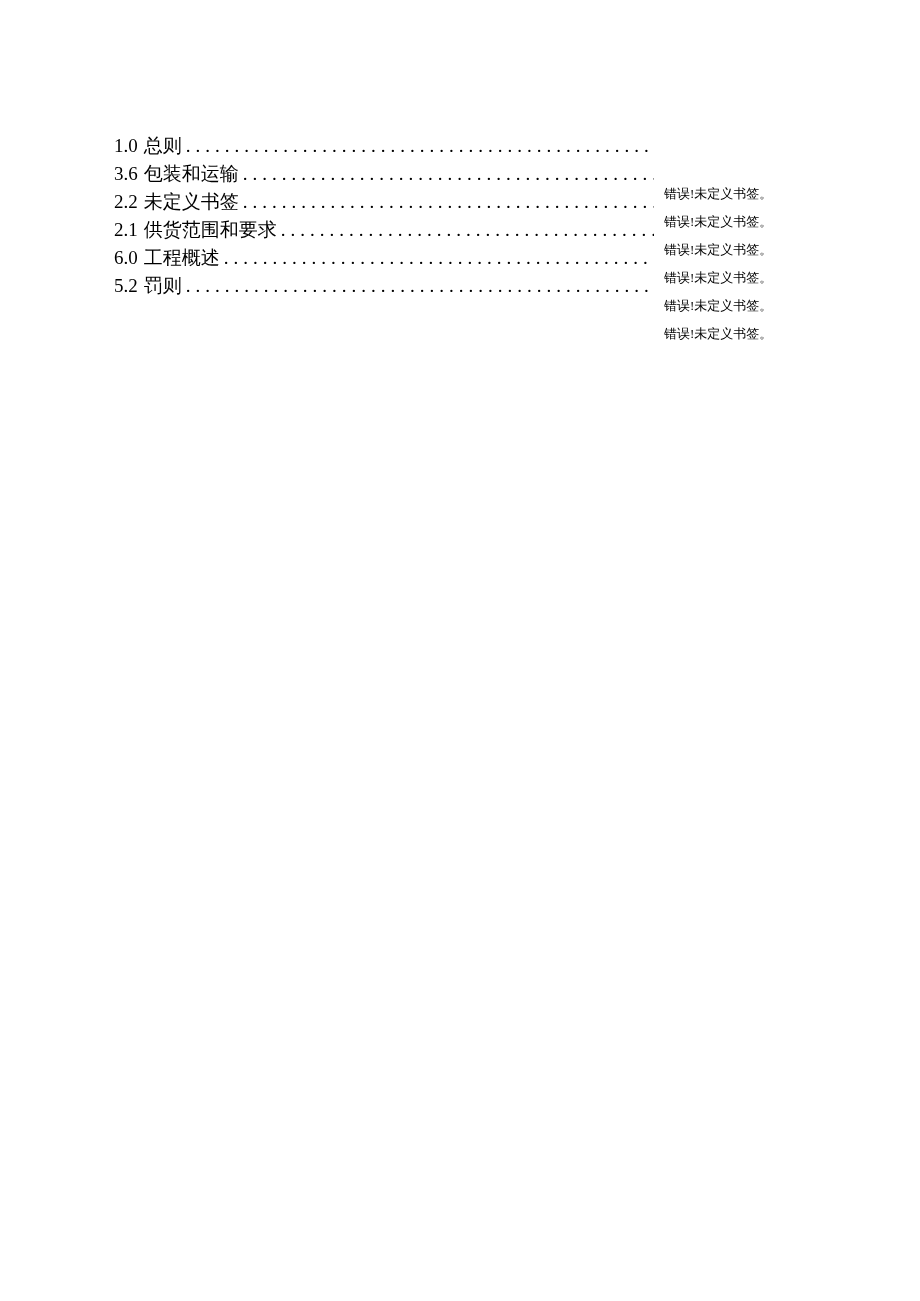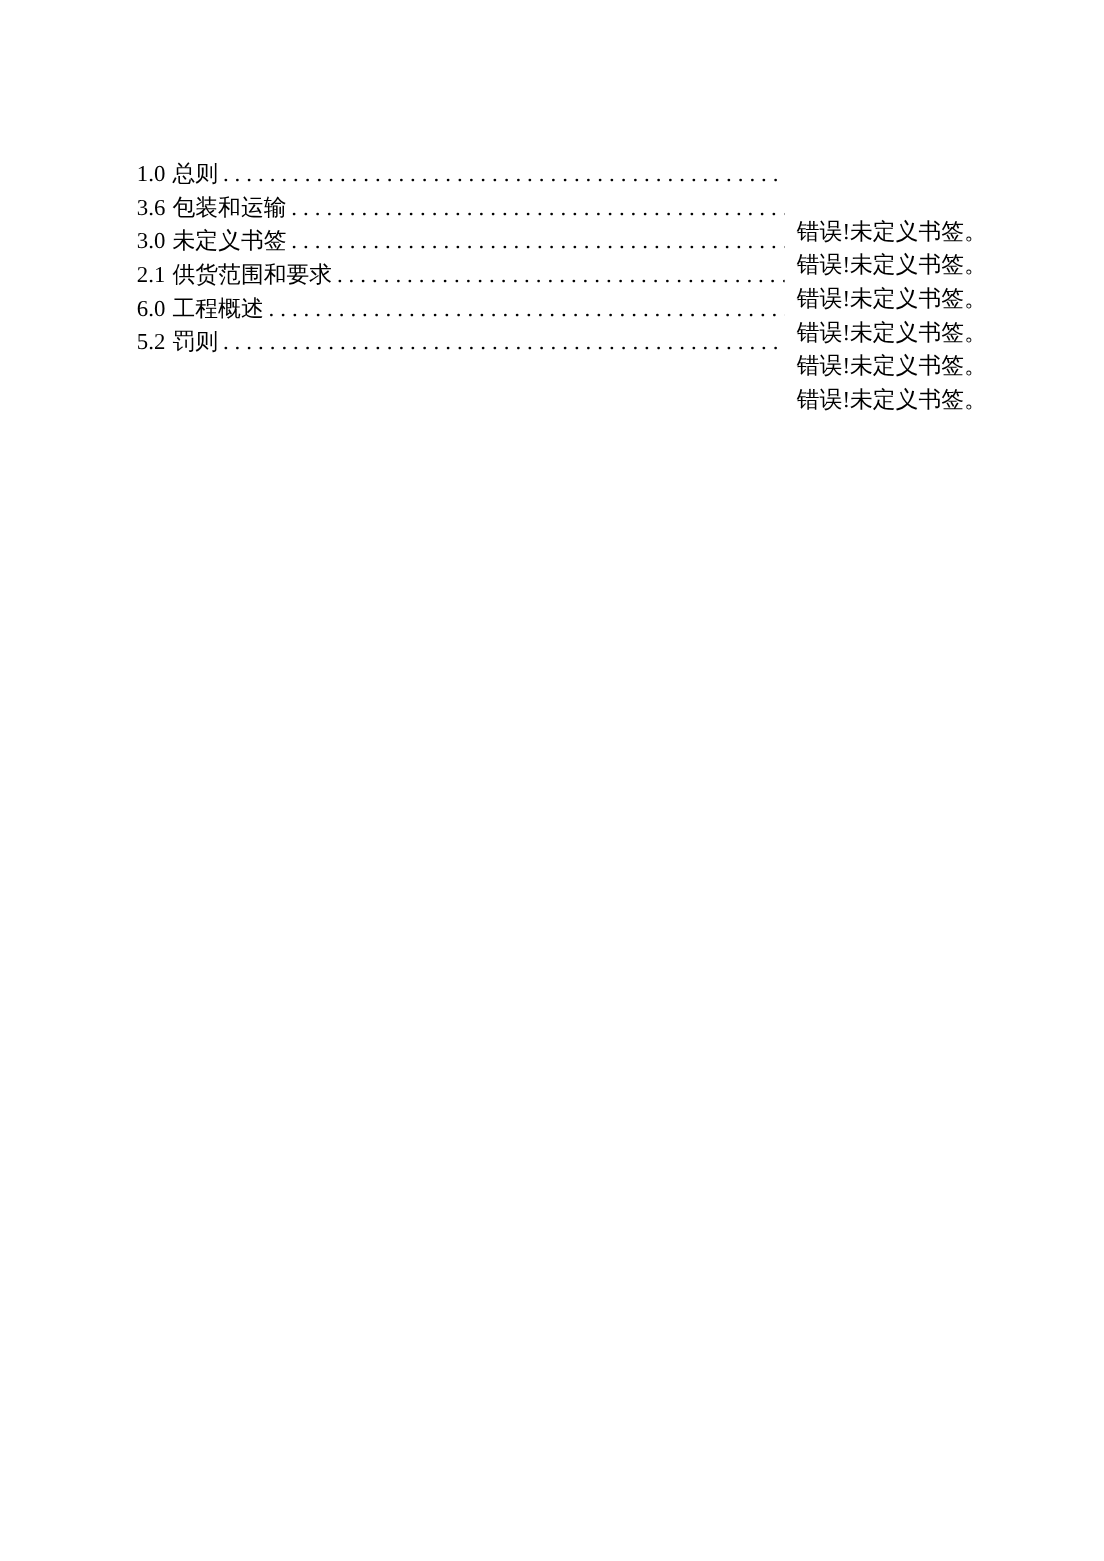--- a/index.html
+++ b/index.html
@@ -43,21 +43,21 @@
       font-family: "Times New Roman", serif;
       margin-left: 4px;
     }
     .err-col {
       position: absolute;
       top: 48px;
       left: 550px;
       width: 240px;
     }
     .err-row {
-      font-size: 19px;
+      font-size: 13px;
       line-height: 28px;
       color: #000;
       font-family: "SimSun", "宋体", serif;
       white-space: nowrap;
     }
   </style>
 </head>
 <body>
 
 <div class="page">
@@ -67,21 +67,21 @@
       <span class="toc-num">1.0</span>
       <span class="toc-label">总则</span>
       <span class="toc-dots">................................................................................</span>
     </div>
     <div class="toc-row">
       <span class="toc-num">3.6</span>
       <span class="toc-label">包装和运输</span>
       <span class="toc-dots">................................................................................</span>
     </div>
     <div class="toc-row">
-      <span class="toc-num">3.0</span>
+      <span class="toc-num">2.2</span>
       <span class="toc-label">未定义书签</span>
       <span class="toc-dots">................................................................................</span>
     </div>
     <div class="toc-row">
       <span class="toc-num">2.1</span>
       <span class="toc-label">供货范围和要求</span>
       <span class="toc-dots">................................................................................</span>
     </div>
     <div class="toc-row">
       <span class="toc-num">6.0</span>

